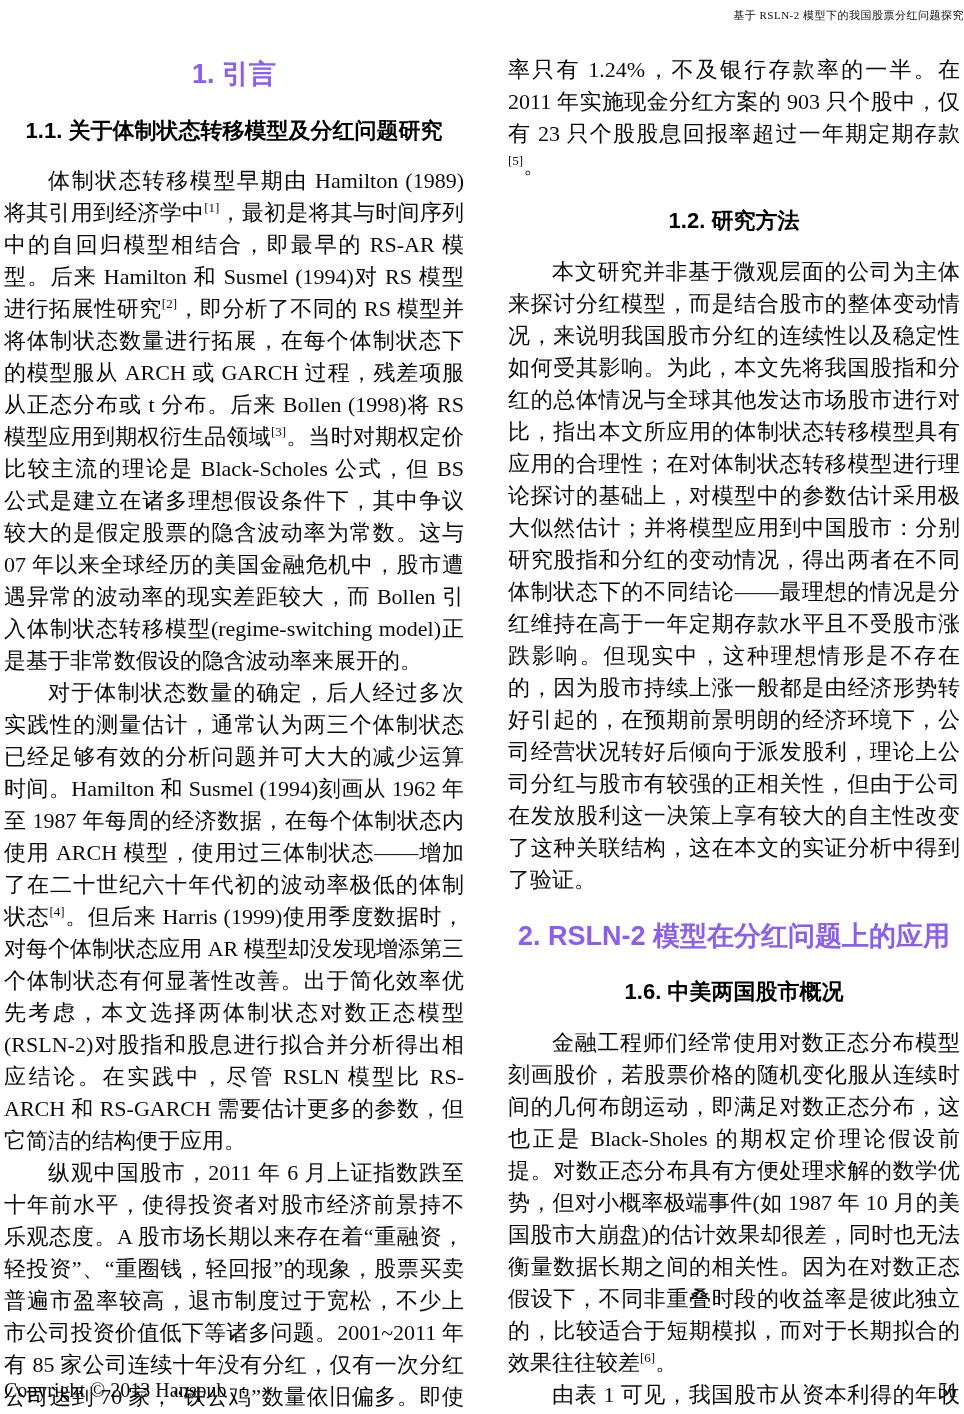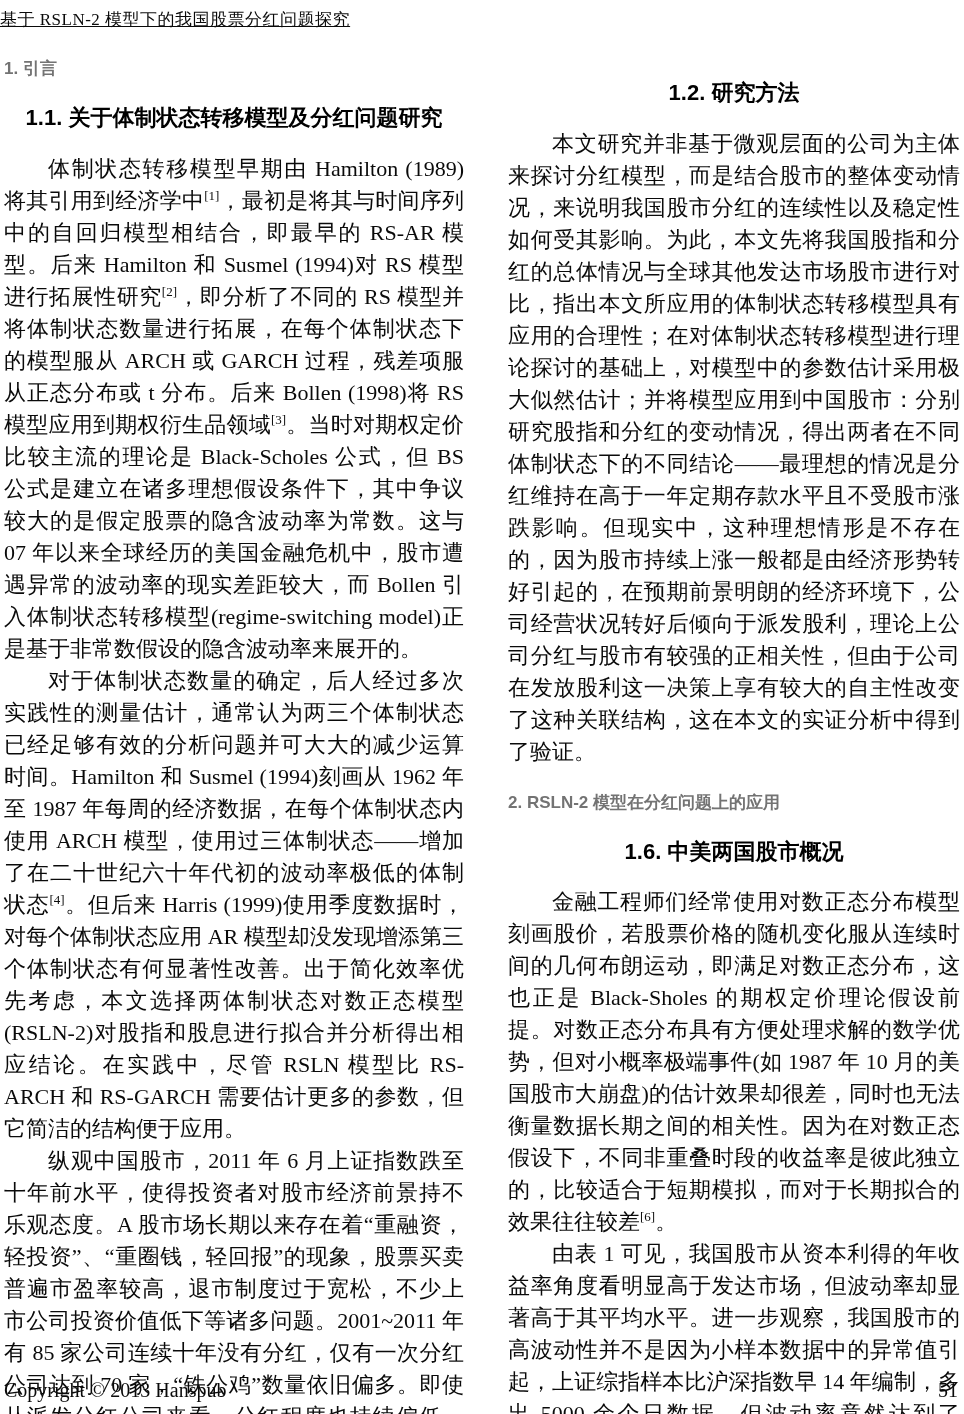--- a/index.html
+++ b/index.html
@@ -4,38 +4,38 @@
 <style>
   html, body { margin: 0; padding: 0; }
   body {
     width: 964px; height: 1414px;
     background: #ffffff; color: #0a0a0a;
     font-family: "Liberation Serif", "DejaVu Serif", serif;
     position: relative; overflow: hidden;
   }
   .header {
     position: absolute; top: 8px; left: 0; width: 100%;
-    text-align: left; font-size: 17px; letter-spacing: 0.5px; text-decoration: underline;
+    text-align: right; font-size: 11px; letter-spacing: 0.5px;
   }
   .columns {
     position: absolute; top: 54px; left: 4px; width: 956px;
     display: flex; gap: 44px;
   }
   .col { flex: 0 0 auto; }
   .col.left  { width: 460px; }
   .col.right { width: 452px; }
   p.body {
     font-size: 22px; line-height: 32px; margin: 0;
     text-align: justify; text-justify: inter-ideograph;
   }
   p.indent { text-indent: 44px; }
   .h1 {
     font-family: "Liberation Sans", "DejaVu Sans", sans-serif;
-    font-weight: bold; font-size: 17px; line-height: 1.25;
-    margin: 4px 0 0 0; color: #737373;
+    font-weight: bold; font-size: 27px; line-height: 1.25;
+    margin: 4px 0 0 0; color: #8b5cf6; text-align: center;
   }
   .h1.mt { margin-top: 24px; }
   .h2 {
     font-family: "Liberation Sans", "DejaVu Sans", sans-serif;
     font-weight: bold; font-size: 22px; line-height: 1.25;
     margin: 25px 0 21px 0; color: #000; text-align: center;
   }
   sup { font-size: 13px; line-height: 0; }
   .footer {
     position: absolute; left: 4px; right: 6px; bottom: 12px;
@@ -57,20 +57,21 @@
 
     <div class="col left">
       <div class="h1">1. 引言</div>
       <div class="h2">1.1. 关于体制状态转移模型及分红问题研究</div>
       <p class="body indent">体制状态转移模型早期由 Hamilton (1989)将其引用到经济学中<sup>[1]</sup>，最初是将其与时间序列中的自回归模型相结合，即最早的 RS-AR 模型。后来 Hamilton 和 Susmel (1994)对 RS 模型进行拓展性研究<sup>[2]</sup>，即分析了不同的 RS 模型并将体制状态数量进行拓展，在每个体制状态下的模型服从 ARCH 或 GARCH 过程，残差项服从正态分布或 t 分布。后来 Bollen (1998)将 RS 模型应用到期权衍生品领域<sup>[3]</sup>。当时对期权定价比较主流的理论是 Black-Scholes 公式，但 BS 公式是建立在诸多理想假设条件下，其中争议较大的是假定股票的隐含波动率为常数。这与 07 年以来全球经历的美国金融危机中，股市遭遇异常的波动率的现实差距较大，而 Bollen 引入体制状态转移模型(regime-switching model)正是基于非常数假设的隐含波动率来展开的。</p>
       <p class="body indent">对于体制状态数量的确定，后人经过多次实践性的测量估计，通常认为两三个体制状态已经足够有效的分析问题并可大大的减少运算时间。Hamilton 和 Susmel (1994)刻画从 1962 年至 1987 年每周的经济数据，在每个体制状态内使用 ARCH 模型，使用过三体制状态——增加了在二十世纪六十年代初的波动率极低的体制状态<sup>[4]</sup>。但后来 Harris (1999)使用季度数据时，对每个体制状态应用 AR 模型却没发现增添第三个体制状态有何显著性改善。出于简化效率优先考虑，本文选择两体制状态对数正态模型(RSLN-2)对股指和股息进行拟合并分析得出相应结论。在实践中，尽管 RSLN 模型比 RS-ARCH 和 RS-GARCH 需要估计更多的参数，但它简洁的结构便于应用。</p>
       <p class="body indent">纵观中国股市，2011 年 6 月上证指数跌至十年前水平，使得投资者对股市经济前景持不乐观态度。A 股市场长期以来存在着“重融资，轻投资”、“重圈钱，轻回报”的现象，股票买卖普遍市盈率较高，退市制度过于宽松，不少上市公司投资价值低下等诸多问题。2001~2011 年有 85 家公司连续十年没有分红，仅有一次分红公司达到 70 家，“铁公鸡”数量依旧偏多。即使从派发分红公司来看，分红程度也持续偏低。例如，2011 年度贵州茅台推出 10 派 23 元的高现金红利方案，远高于 A 股同类公司派发水平，但其股息回报</p>
     </div>
 
     <div class="col right">
+      <p class="body">率只有 1.24%，不及银行存款率的一半。在 2011 年实施现金分红方案的 903 只个股中，仅有 23 只个股股息回报率超过一年期定期存款<sup>[5]</sup>。</p>
       <div class="h2">1.2. 研究方法</div>
       <p class="body indent">本文研究并非基于微观层面的公司为主体来探讨分红模型，而是结合股市的整体变动情况，来说明我国股市分红的连续性以及稳定性如何受其影响。为此，本文先将我国股指和分红的总体情况与全球其他发达市场股市进行对比，指出本文所应用的体制状态转移模型具有应用的合理性；在对体制状态转移模型进行理论探讨的基础上，对模型中的参数估计采用极大似然估计；并将模型应用到中国股市：分别研究股指和分红的变动情况，得出两者在不同体制状态下的不同结论——最理想的情况是分红维持在高于一年定期存款水平且不受股市涨跌影响。但现实中，这种理想情形是不存在的，因为股市持续上涨一般都是由经济形势转好引起的，在预期前景明朗的经济环境下，公司经营状况转好后倾向于派发股利，理论上公司分红与股市有较强的正相关性，但由于公司在发放股利这一决策上享有较大的自主性改变了这种关联结构，这在本文的实证分析中得到了验证。</p>
       <div class="h1 mt">2. RSLN-2 模型在分红问题上的应用</div>
       <div class="h2">1.6. 中美两国股市概况</div>
       <p class="body indent">金融工程师们经常使用对数正态分布模型刻画股价，若股票价格的随机变化服从连续时间的几何布朗运动，即满足对数正态分布，这也正是 Black-Sholes 的期权定价理论假设前提。对数正态分布具有方便处理求解的数学优势，但对小概率极端事件(如 1987 年 10 月的美国股市大崩盘)的估计效果却很差，同时也无法衡量数据长期之间的相关性。因为在对数正态假设下，不同非重叠时段的收益率是彼此独立的，比较适合于短期模拟，而对于长期拟合的效果往往较差<sup>[6]</sup>。</p>
       <p class="body indent">由表 1 可见，我国股市从资本利得的年收益率角度看明显高于发达市场，但波动率却显著高于其平均水平。进一步观察，我国股市的高波动性并不是因为小样本数据中的异常值引起，上证综指样本比沪深指数早 14 年编制，多出 5000 余个日数据，但波动率竟然达到了 50%。单从 2007 年看，沪深 300 指数从年</p>
     </div>
 
   </div>
 

